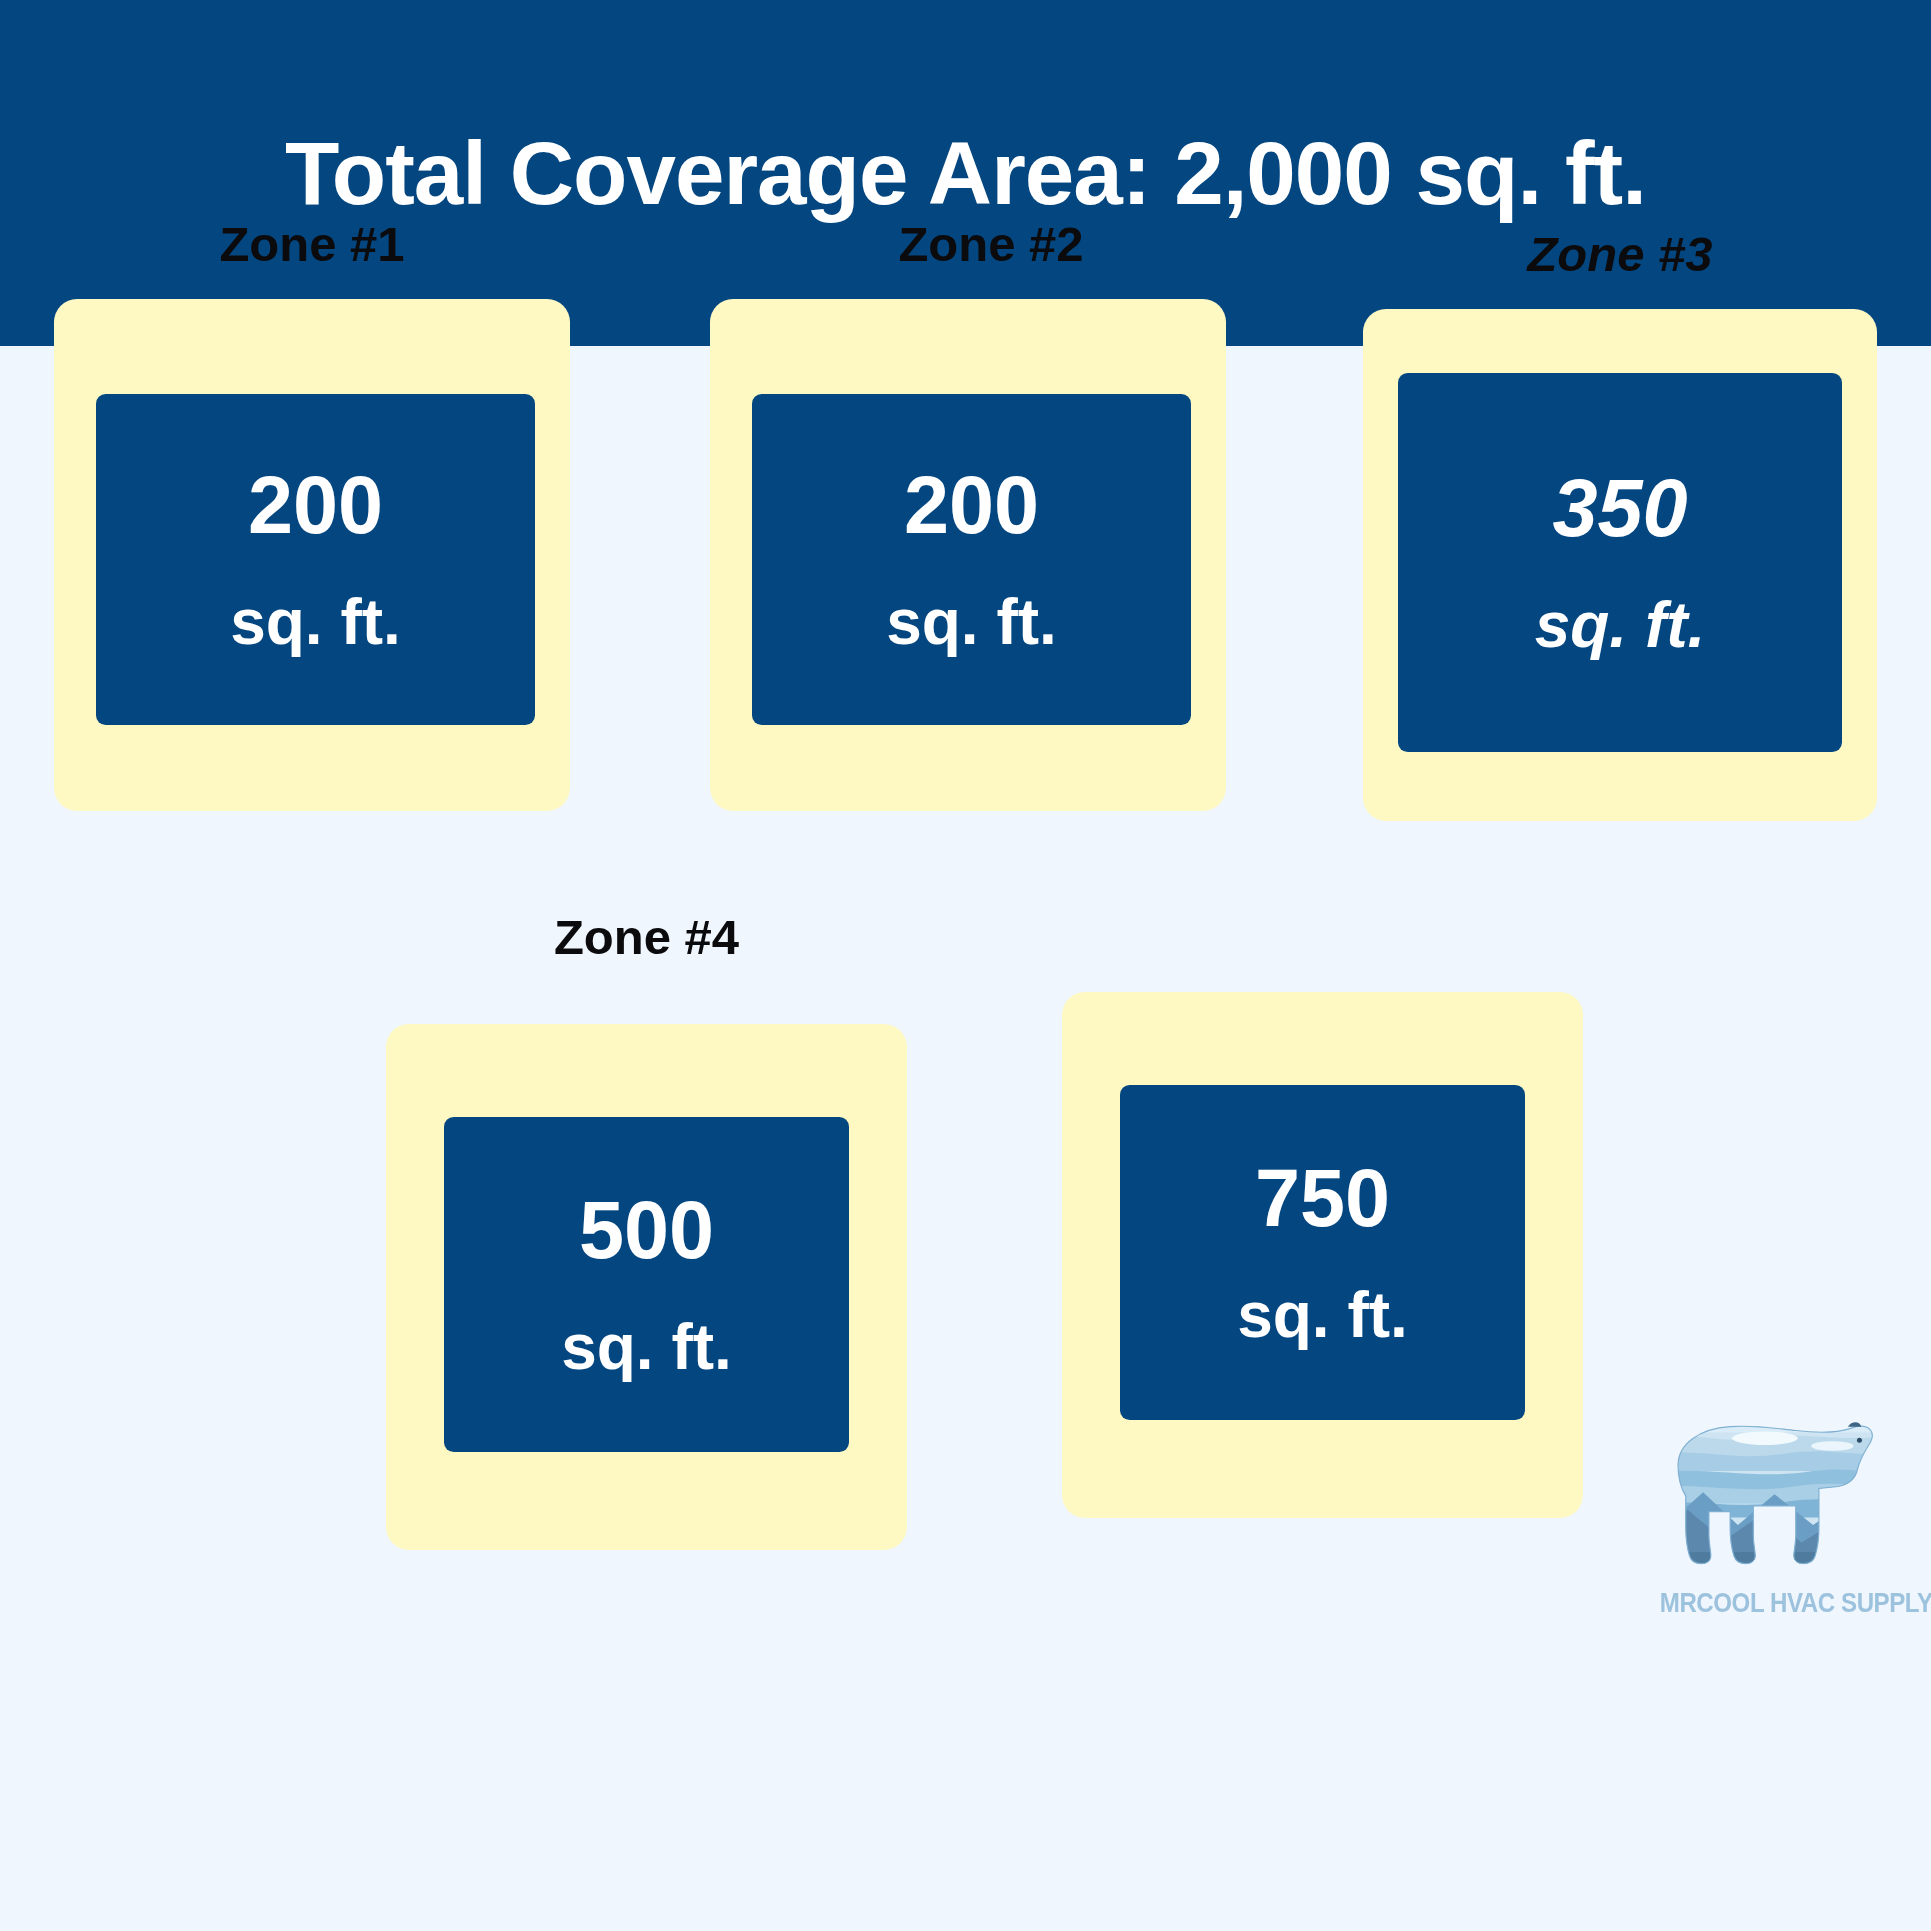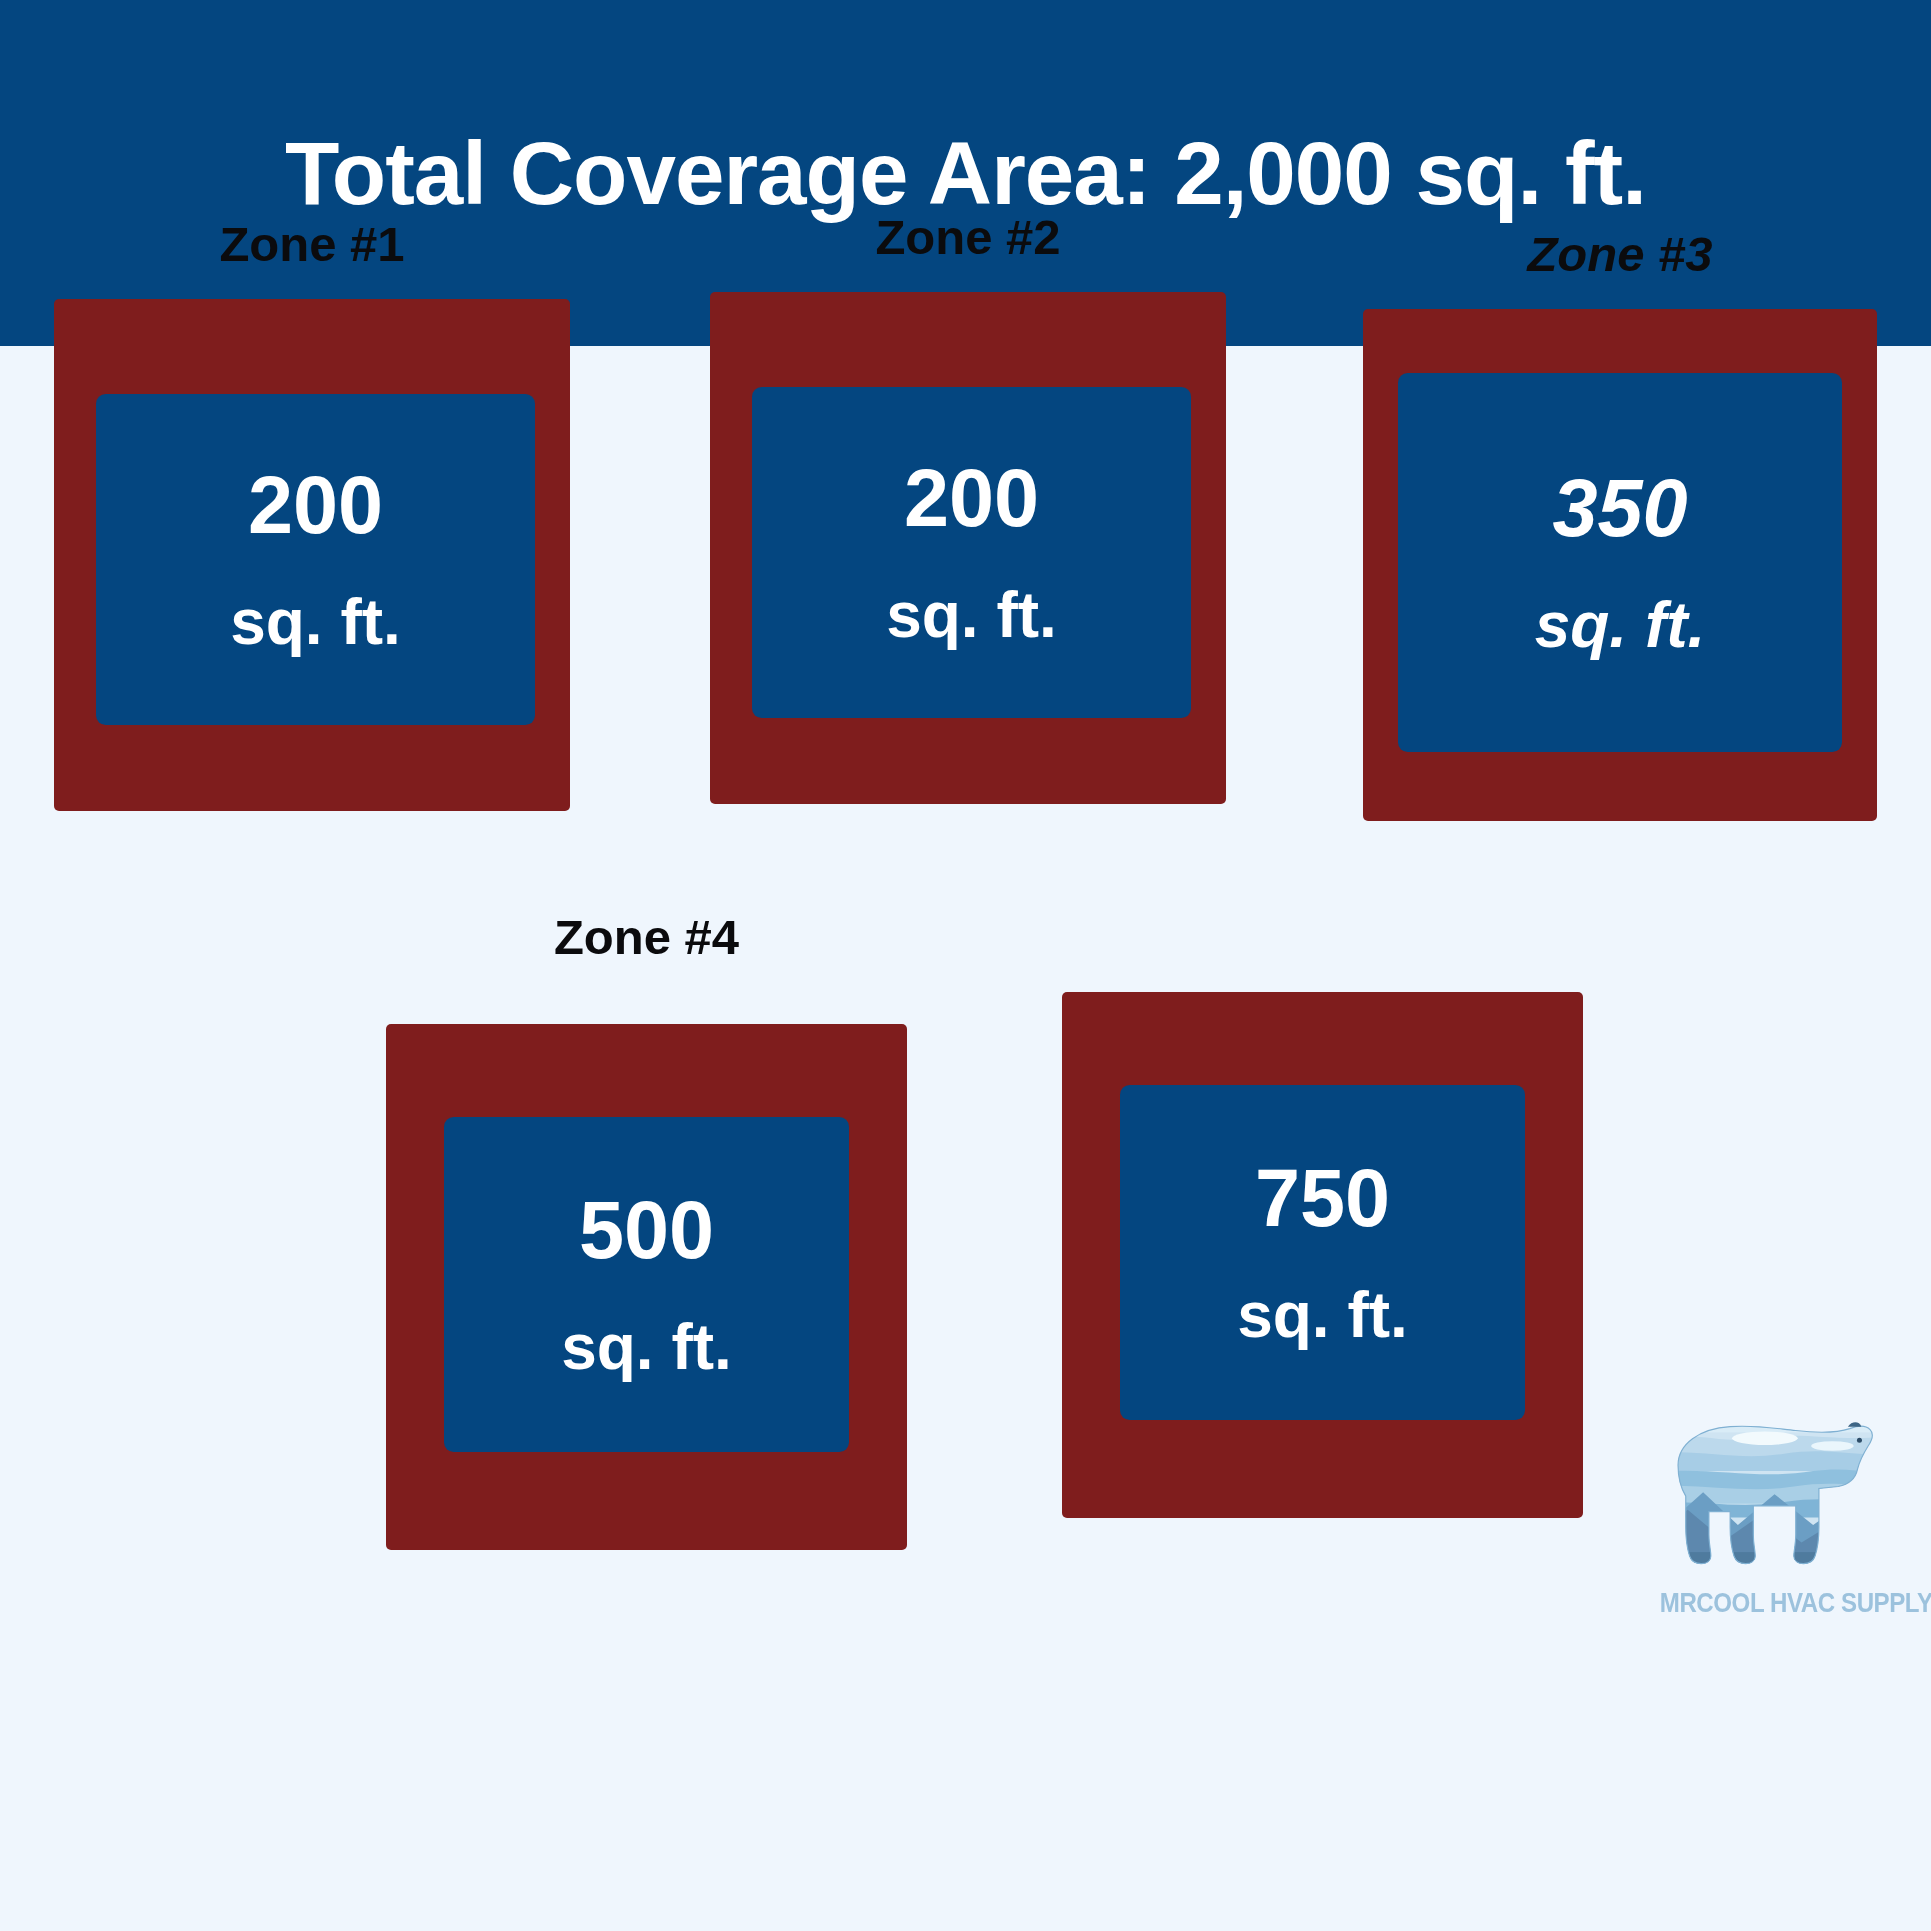--- a/index.html
+++ b/index.html
@@ -33,22 +33,22 @@
     position:absolute;left:0;width:100%;
     text-align:center;
     color:#0b0b0d;
     font-weight:bold;
     font-size:49px;
     line-height:1;
     white-space:nowrap;
   }
   .outer-box{
     position:absolute;
-    background:#7f1d1d;
-    border-radius:5px;
+    background:#fef9c3;
+    border-radius:23px;
     text-align:right;
   }
   .inner-box{
     position:absolute;
     background:#044680;
     border-radius:9.7px;
     display:flex;flex-direction:column;
     align-items:center;justify-content:center;
     box-sizing:border-box;
   }
@@ -61,21 +61,21 @@
   }
   .unit{
     color:#ffffff;
     font-weight:bold;
     font-size:64px;
     line-height:1;
     margin-top:44px;
   }
   
   #zone-1{left:54px;top:21px;width:516px;height:512px;}
-  #zone-2{left:710px;top:14px;width:516px;height:530px;}
+  #zone-2{left:710px;top:21px;width:516px;height:530px;padding-left:46px;}
   #zone-3{left:1363px;top:31px;width:514px;height:512px;font-style:italic;}
   #zone-4{left:386px;top:714px;width:521px;height:404px;}
   #zone-5{left:1062px;top:714px;width:521px;height:526px;}
 
   .lbl-r1{top:-79px;}
   .lbl-r2{top:-79px;}
 
   
   .in-a{left:42px;top:95px;right:35px;bottom:86px;}
   .in-b{left:35px;top:64px;right:35px;bottom:69px;}

